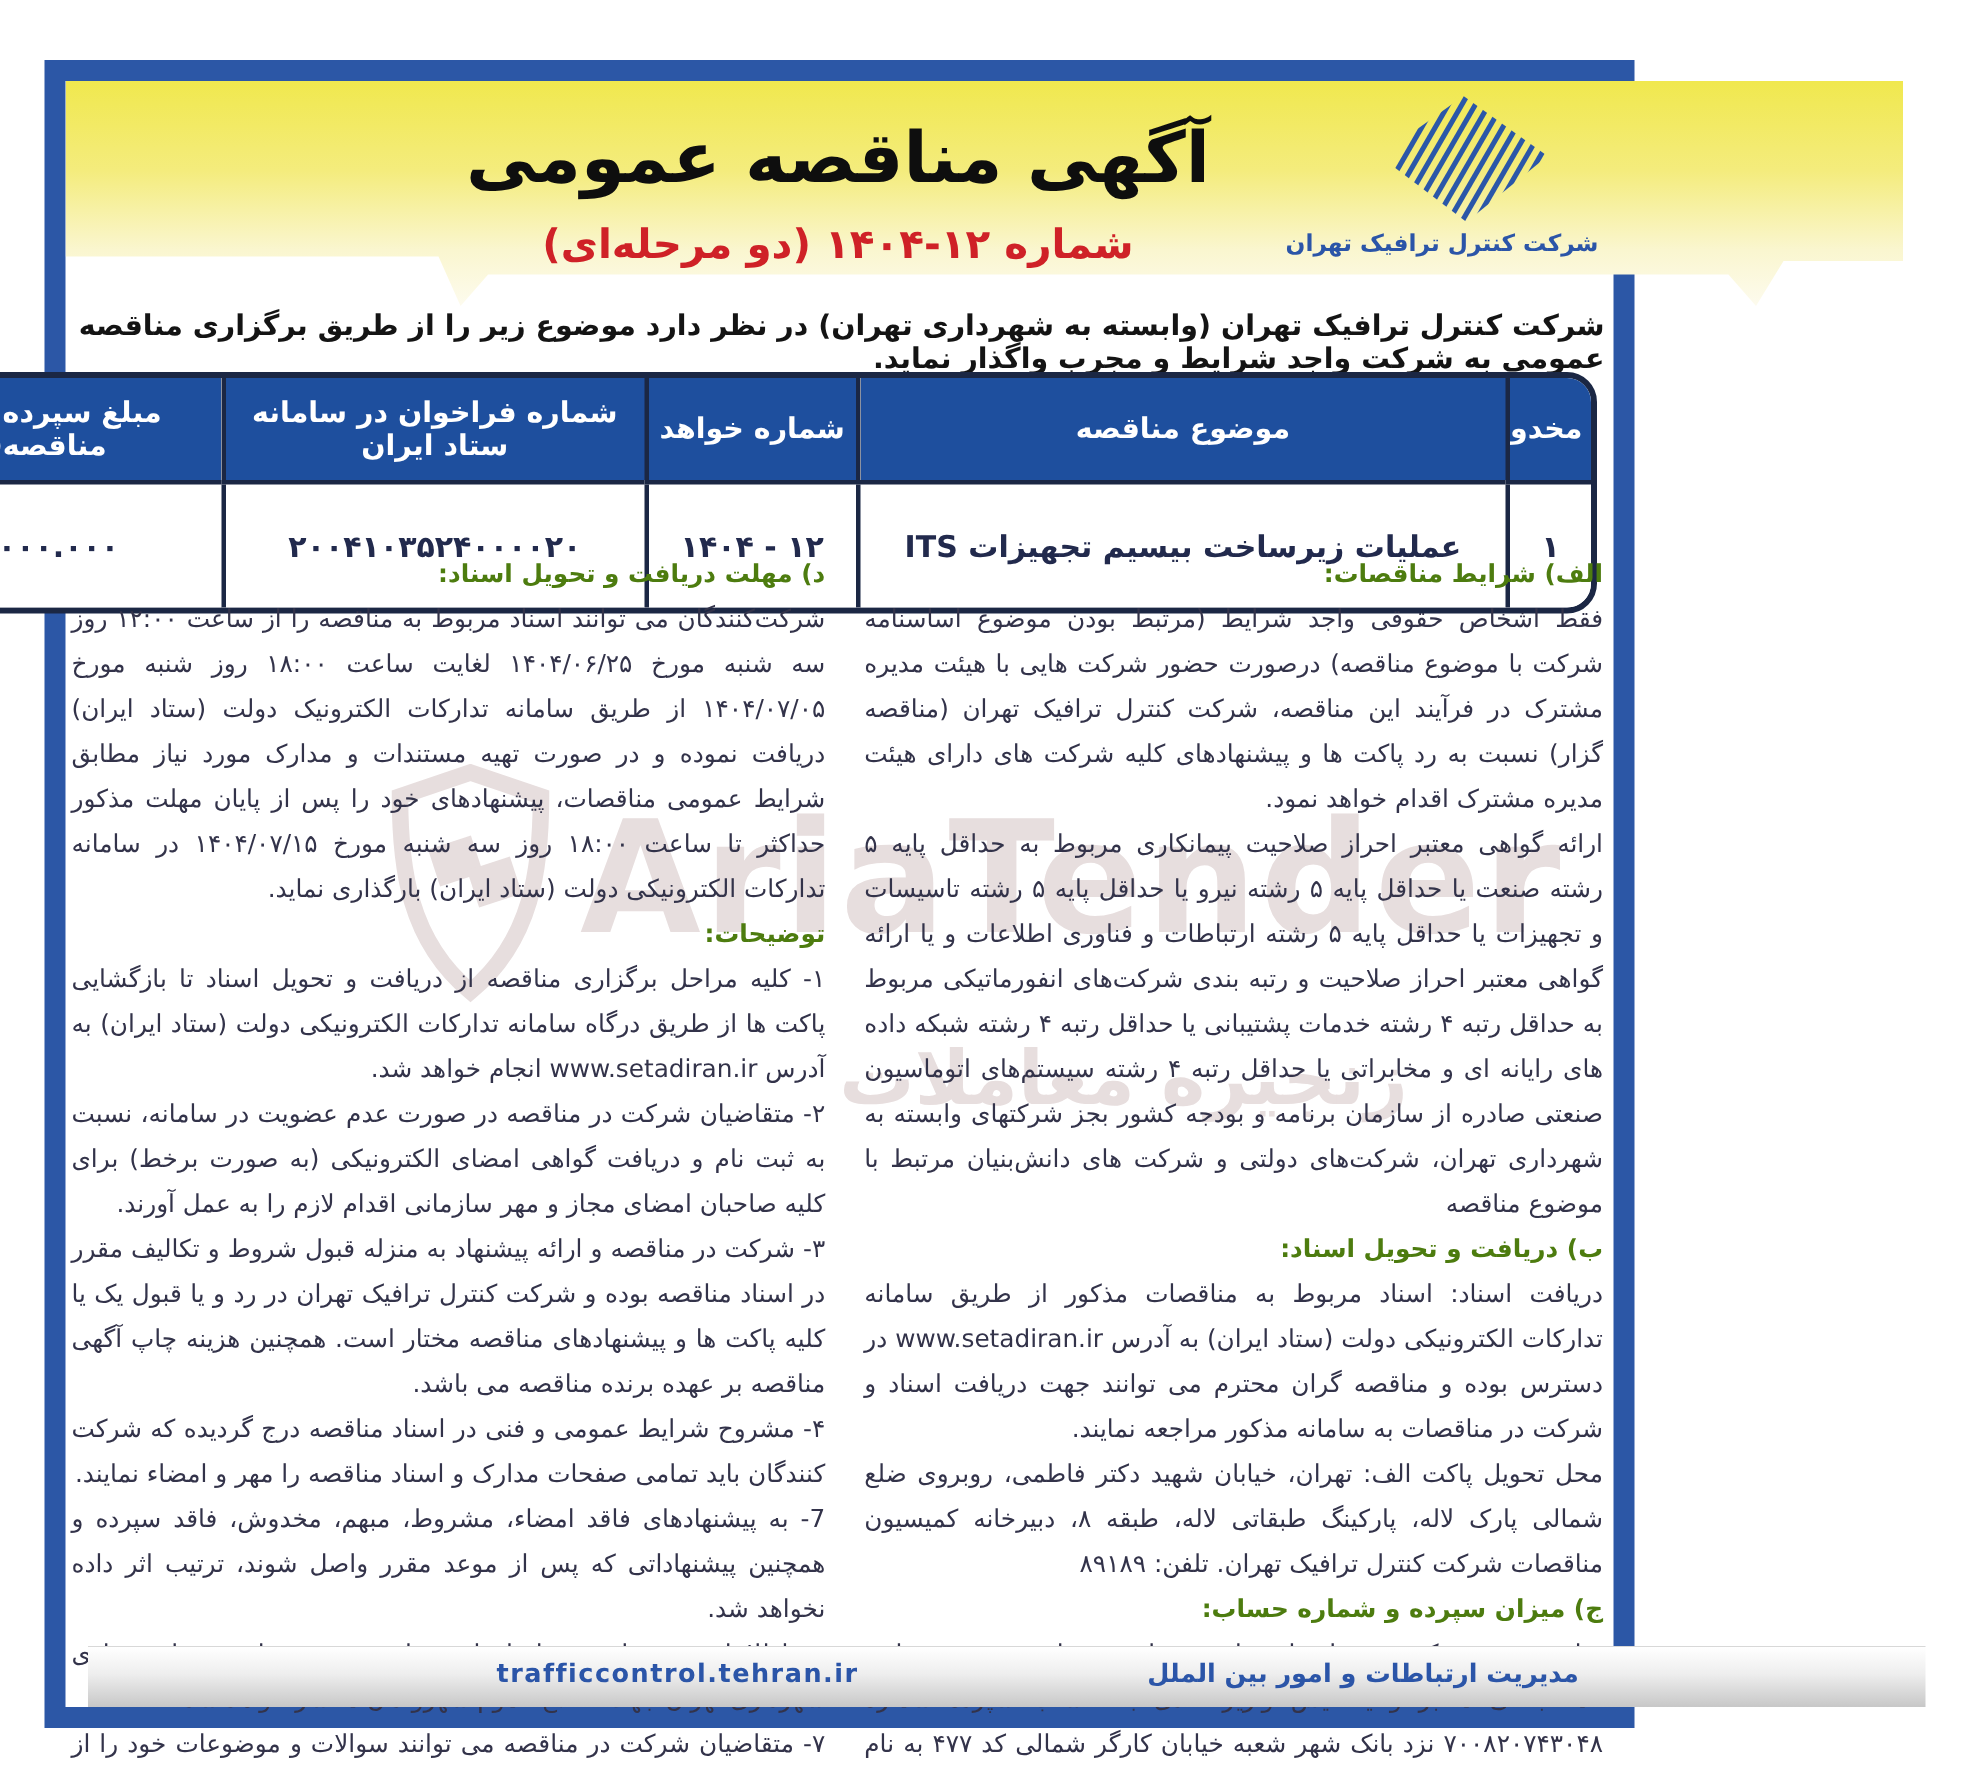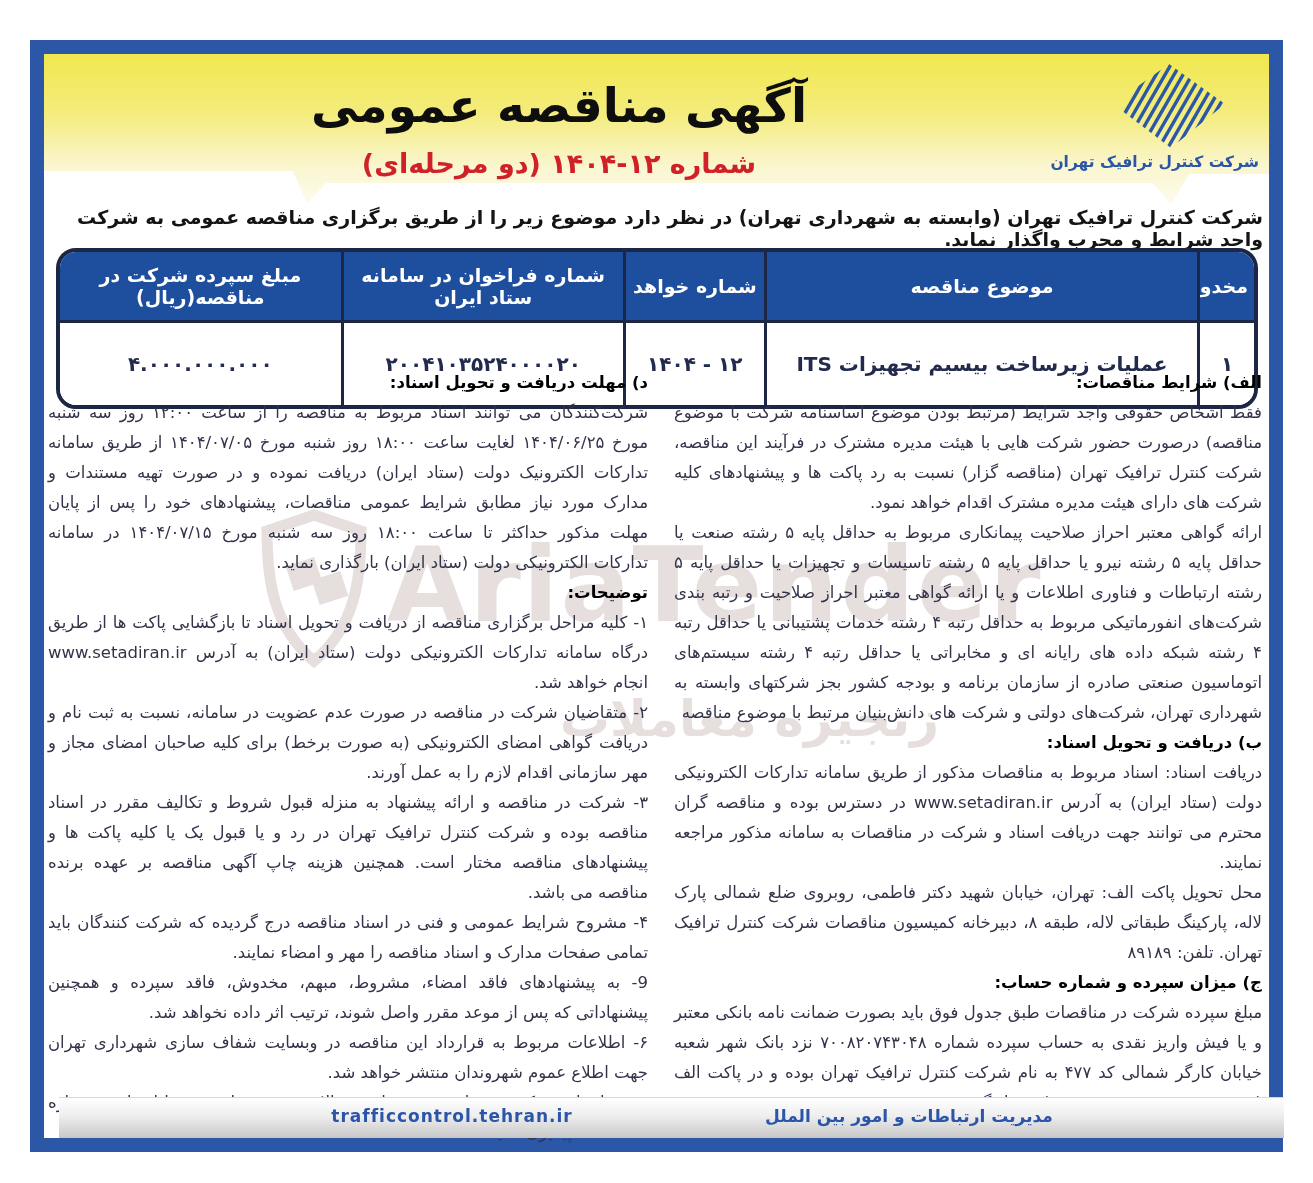--- a/index.html
+++ b/index.html
@@ -1,21 +1,21 @@
 <!DOCTYPE html>
 <html lang="fa" dir="rtl"><head>
 <meta charset="utf-8">
 <style>
   html,body{margin:0;padding:0;background:#ffffff;}
   body{
     width:1313px;height:1183px;position:relative;overflow:hidden;
     font-family:"DejaVu Sans",sans-serif;direction:rtl;
   }
   .frame{
-    position:absolute;left:30px;top:40px;width:1253px;height:1112px;
+    position:absolute;left:30px;top:40px;width:1060px;height:1112px;
     border:14px solid #2c57a6;background:#ffffff;box-sizing:border-box;
   }
   .inner{position:absolute;inset:0;}
 
   
   .band{
     position:absolute;left:0;top:0;width:1225px;height:150px;
     background:linear-gradient(180deg,#f0e84e 0%,#f4ec7d 40%,#faf6cf 75%,#fdfbee 100%);
     clip-path:polygon(0 0,100% 0,100% 80%,93.5% 80%,92% 100%,90.5% 86%,23% 86%,21.5% 100%,20.3% 78%,0 78%);
   }
@@ -67,21 +67,21 @@
 
   
   .columns{
     position:absolute;top:314px;right:7px;left:4px;z-index:1;
     display:flex;gap:26px;direction:rtl;
   }
   .col{font-size:16.5px;line-height:30px;color:#33334a;text-align:justify;}
   .col-right{width:588px;}
   .col-left{width:600px;}
   .col p{margin:0;}
-  .sec{font-weight:700;color:#000000;}
+  .sec{font-weight:700;color:#4d7c0f;}
 
   
   .footer{
     position:absolute;left:15px;bottom:0;width:1225px;height:40px;
     background:linear-gradient(180deg,#ffffff 0%,#eeeeee 45%,#c7c7c7 100%);
     border-top:1px solid #d8d8d8;z-index:2;
   }
   .footer-site{
     position:absolute;left:253px;top:8px;width:280px;text-align:center;
     font-size:17px;font-weight:700;color:#2b55a8;direction:ltr;letter-spacing:1px;
@@ -184,21 +184,21 @@
         <p>مبلغ سپرده شرکت در مناقصات طبق جدول فوق باید بصورت ضمانت نامه بانکی معتبر و یا فیش واریز نقدی به حساب سپرده شماره ۷۰۰۸۲۰۷۴۳۰۴۸ نزد بانک شهر شعبه خیابان کارگر شمالی کد ۴۷۷ به نام شرکت کنترل ترافیک تهران بوده و در پاکت الف (به صورت سربسته و مهر شده) تحویل گردد.</p>
       </div>
       <div class="col col-left">
         <p class="sec">د) مهلت دریافت و تحویل اسناد:</p>
         <p>شرکت‌کنندگان می توانند اسناد مربوط به مناقصه را از ساعت ۱۲:۰۰ روز سه شنبه مورخ ۱۴۰۴/۰۶/۲۵ لغایت ساعت ۱۸:۰۰ روز شنبه مورخ ۱۴۰۴/۰۷/۰۵ از طریق سامانه تدارکات الکترونیک دولت (ستاد ایران) دریافت نموده و در صورت تهیه مستندات و مدارک مورد نیاز مطابق شرایط عمومی مناقصات، پیشنهادهای خود را پس از پایان مهلت مذکور حداکثر تا ساعت ۱۸:۰۰ روز سه شنبه مورخ ۱۴۰۴/۰۷/۱۵ در سامانه تدارکات الکترونیکی دولت (ستاد ایران) بارگذاری نماید.</p>
         <p class="sec">توضیحات:</p>
         <p>۱- کلیه مراحل برگزاری مناقصه از دریافت و تحویل اسناد تا بازگشایی پاکت ها از طریق درگاه سامانه تدارکات الکترونیکی دولت (ستاد ایران) به آدرس www.setadiran.ir انجام خواهد شد.</p>
         <p>۲- متقاضیان شرکت در مناقصه در صورت عدم عضویت در سامانه، نسبت به ثبت نام و دریافت گواهی امضای الکترونیکی (به صورت برخط) برای کلیه صاحبان امضای مجاز و مهر سازمانی اقدام لازم را به عمل آورند.</p>
         <p>۳- شرکت در مناقصه و ارائه پیشنهاد به منزله قبول شروط و تکالیف مقرر در اسناد مناقصه بوده و شرکت کنترل ترافیک تهران در رد و یا قبول یک یا کلیه پاکت ها و پیشنهادهای مناقصه مختار است. همچنین هزینه چاپ آگهی مناقصه بر عهده برنده مناقصه می باشد.</p>
         <p>۴- مشروح شرایط عمومی و فنی در اسناد مناقصه درج گردیده که شرکت کنندگان باید تمامی صفحات مدارک و اسناد مناقصه را مهر و امضاء نمایند.</p>
-        <p>9- به پیشنهادهای فاقد امضاء، مشروط، مبهم، مخدوش، فاقد سپرده و همچنین پیشنهاداتی که پس از موعد مقرر واصل شوند، ترتیب اثر داده نخواهد شد.</p>
+        <p>7- به پیشنهادهای فاقد امضاء، مشروط، مبهم، مخدوش، فاقد سپرده و همچنین پیشنهاداتی که پس از موعد مقرر واصل شوند، ترتیب اثر داده نخواهد شد.</p>
         <p>۶- اطلاعات مربوط به قرارداد این مناقصه در وبسایت شفاف سازی شهرداری تهران جهت اطلاع عموم شهروندان منتشر خواهد شد.</p>
         <p>۷- متقاضیان شرکت در مناقصه می توانند سوالات و موضوعات خود را از طریق شماره ۸۹۱۸۶۰۳۰ پیگیری نمایند.</p>
       </div>
     </div>
 
     <div class="footer">
       <span class="footer-site">trafficcontrol.tehran.ir</span>
       <span class="footer-dept">مدیریت ارتباطات و امور بین الملل</span>
     </div>
 

